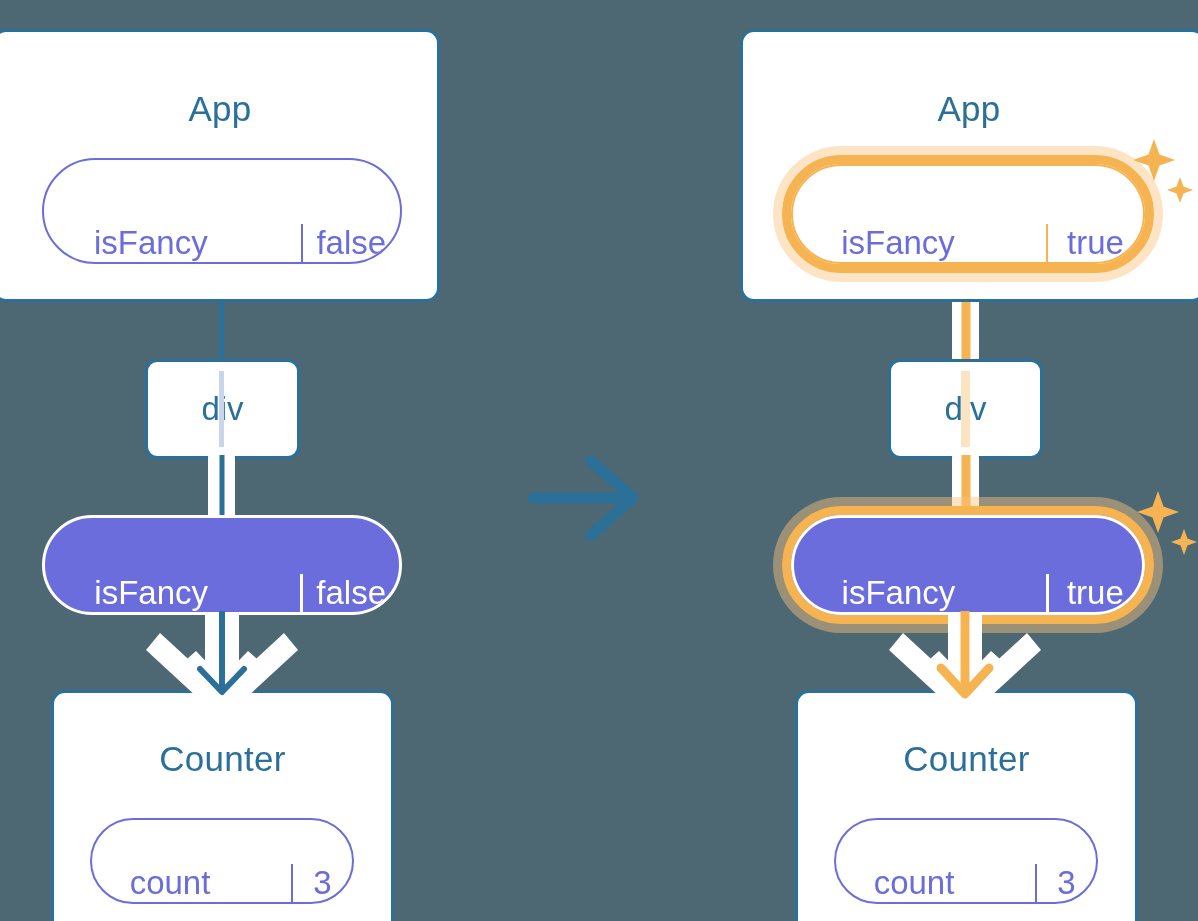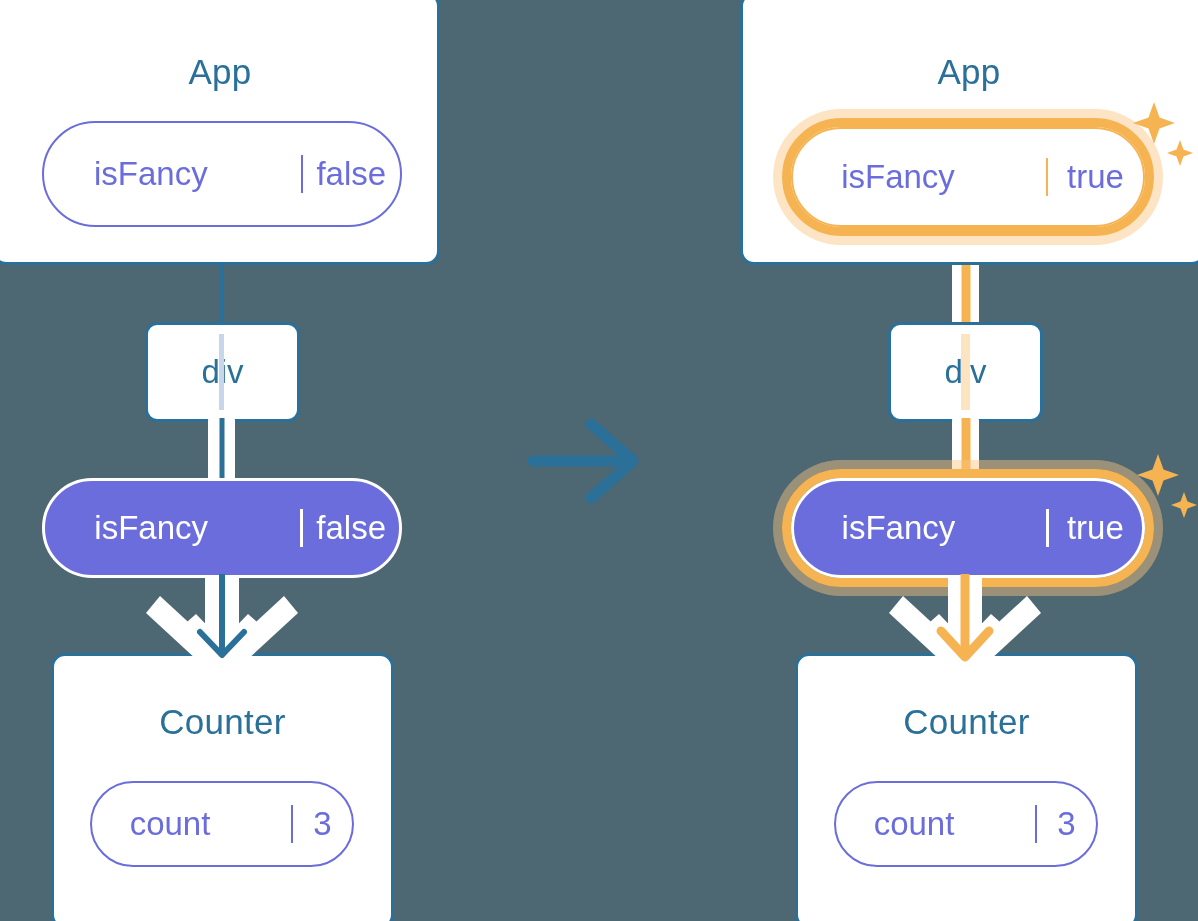--- a/index.html
+++ b/index.html
@@ -3,21 +3,21 @@
 <meta charset="utf-8">
 <style>
   html,body{margin:0;padding:0;}
   body{
     width:1198px;height:921px;
     background:#4d6773;
     font-family:"Liberation Sans", sans-serif;
     overflow:hidden;
     position:relative;
   }
-  .stage{position:absolute;inset:0;}
+  .stage{position:absolute;inset:0;margin-top:37px;}
 
   
   .comp-box{
     position:absolute;
     background:#ffffff;
     border:3px solid #2a7099;
     border-radius:14px;
     box-sizing:border-box;
   }
   .comp-title{
@@ -38,21 +38,21 @@
     display:flex;align-items:center;justify-content:center;
     color:#2a7099;
     font-size:33px;
   }
 
   
   .pill{
     position:absolute;
     box-sizing:border-box;
     display:flex;
-    align-items:center;
+    align-items:flex-end;
     border-radius:999px;
     overflow:hidden;
     gap:43px;
   }
   .pill .cell{
     display:flex;align-items:center;justify-content:center;
     font-size:33px;
     box-sizing:border-box;
     white-space:nowrap;
   }

